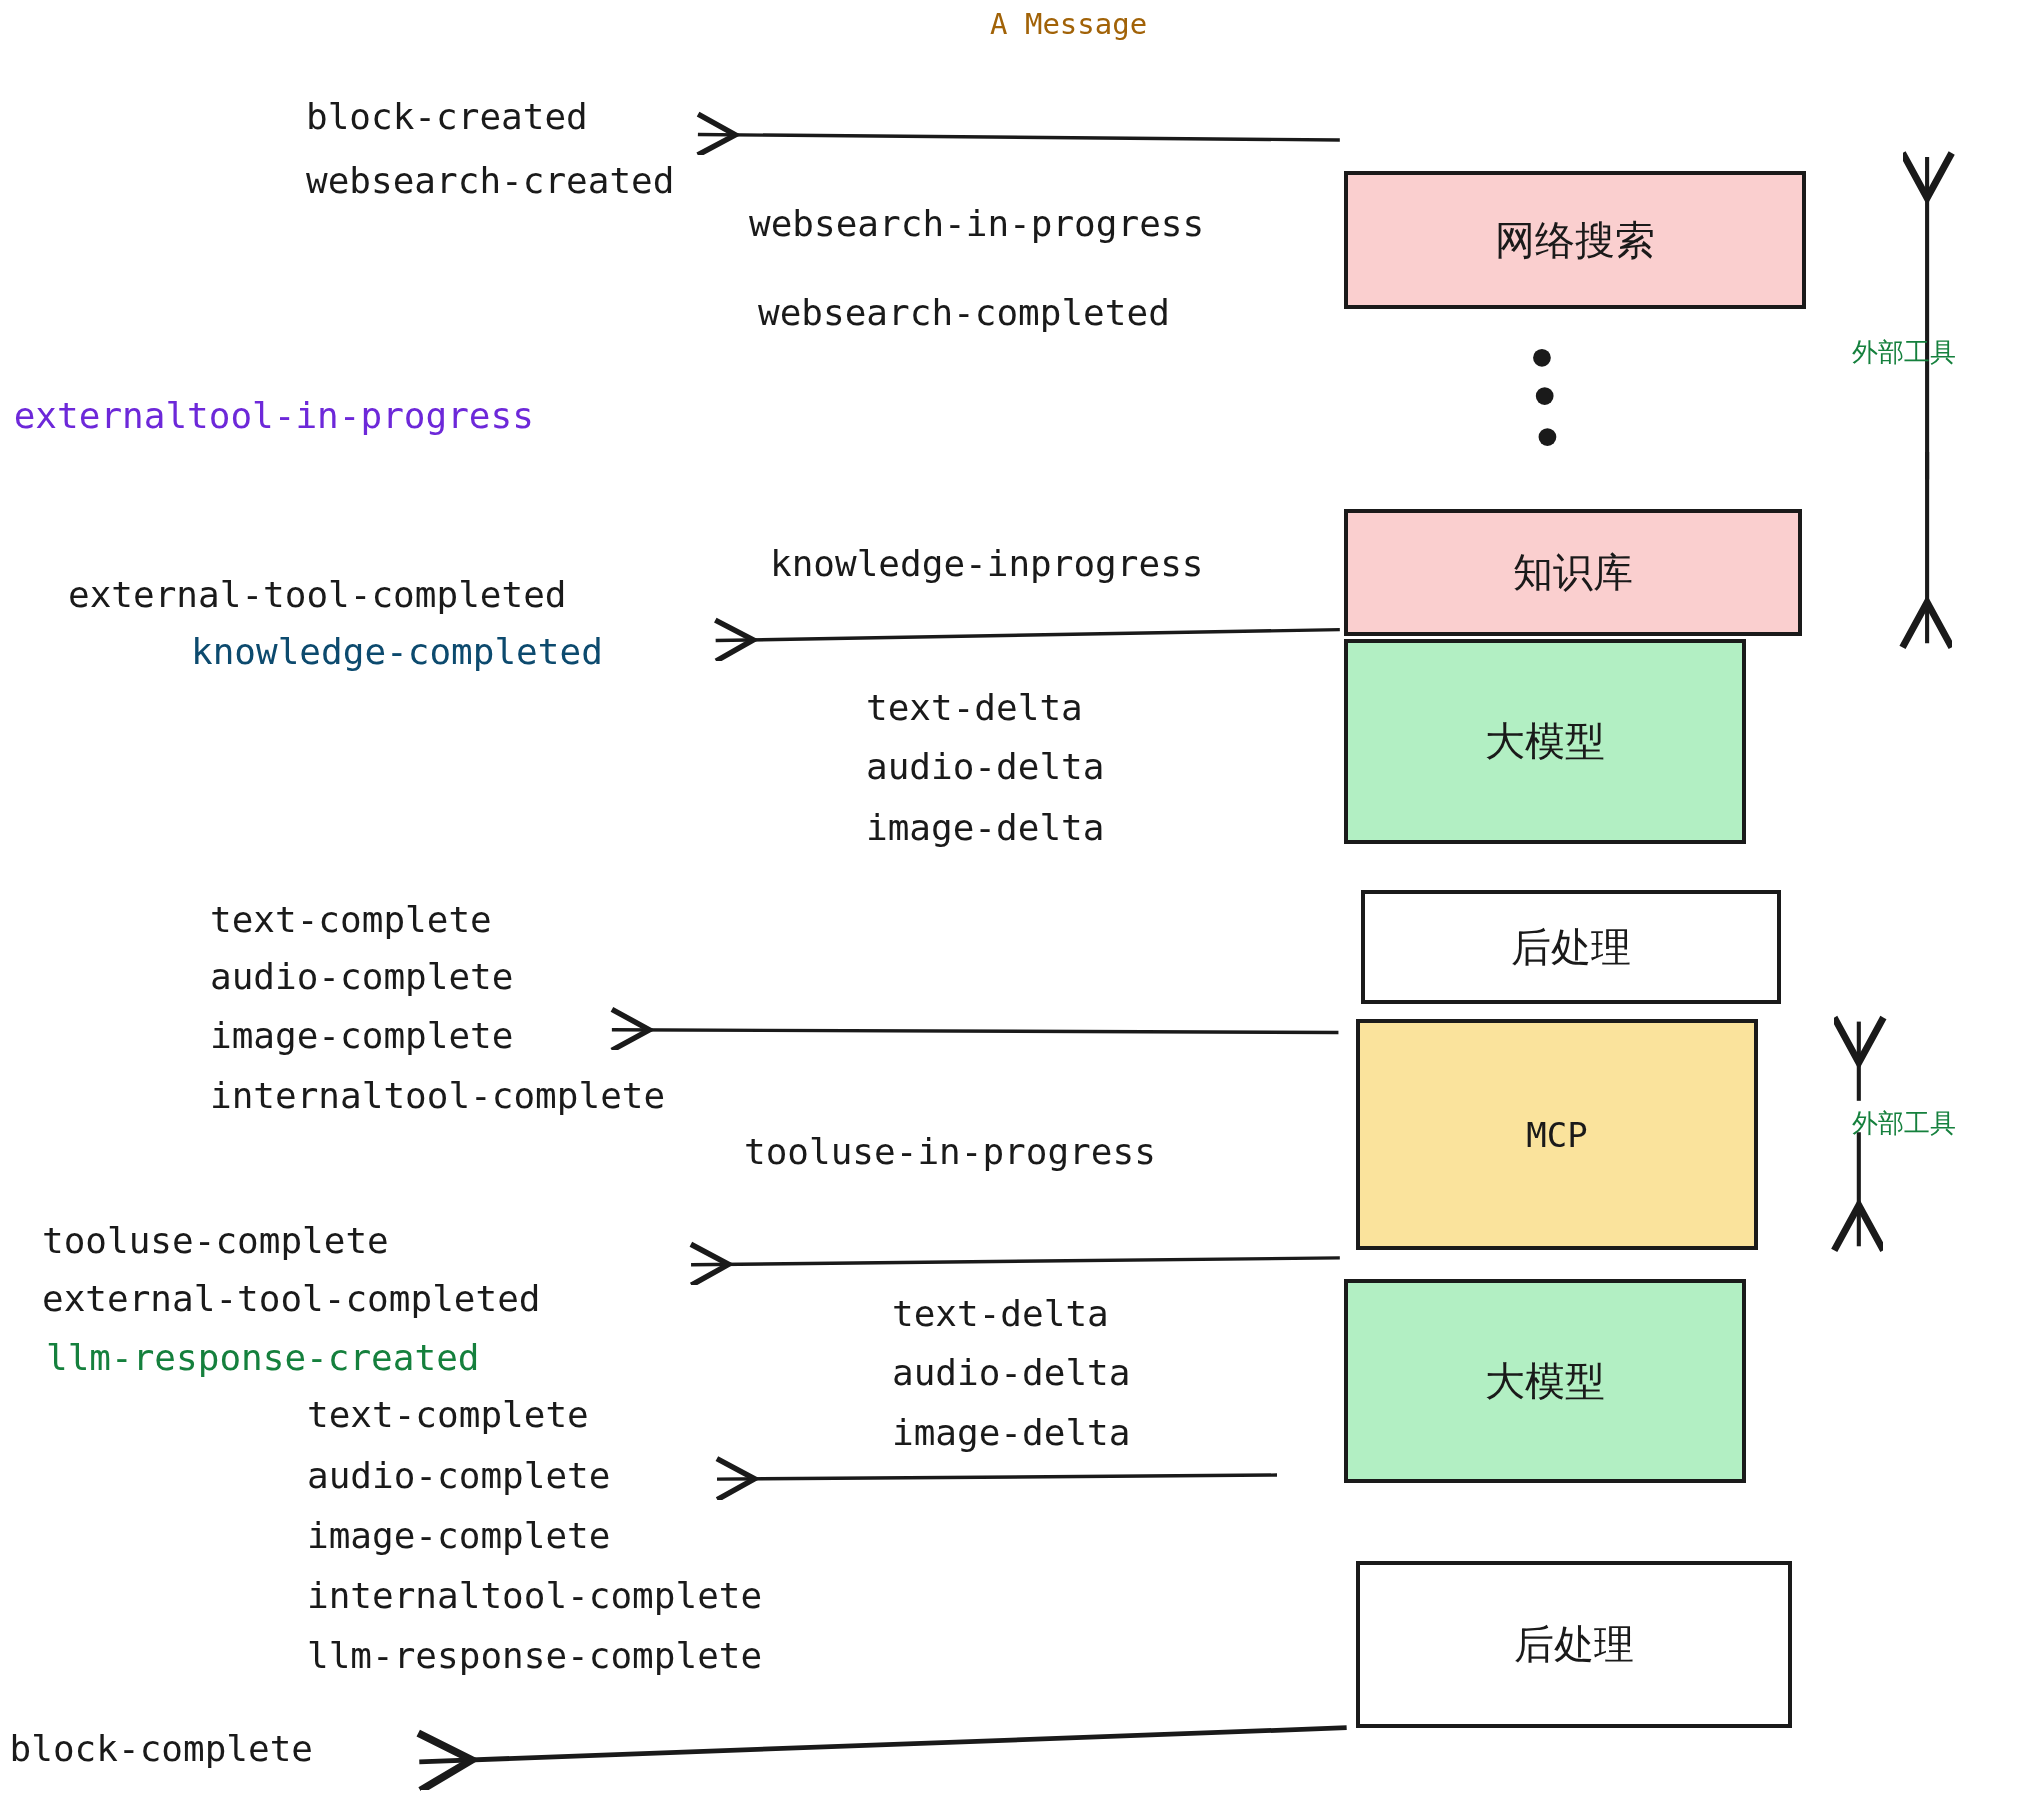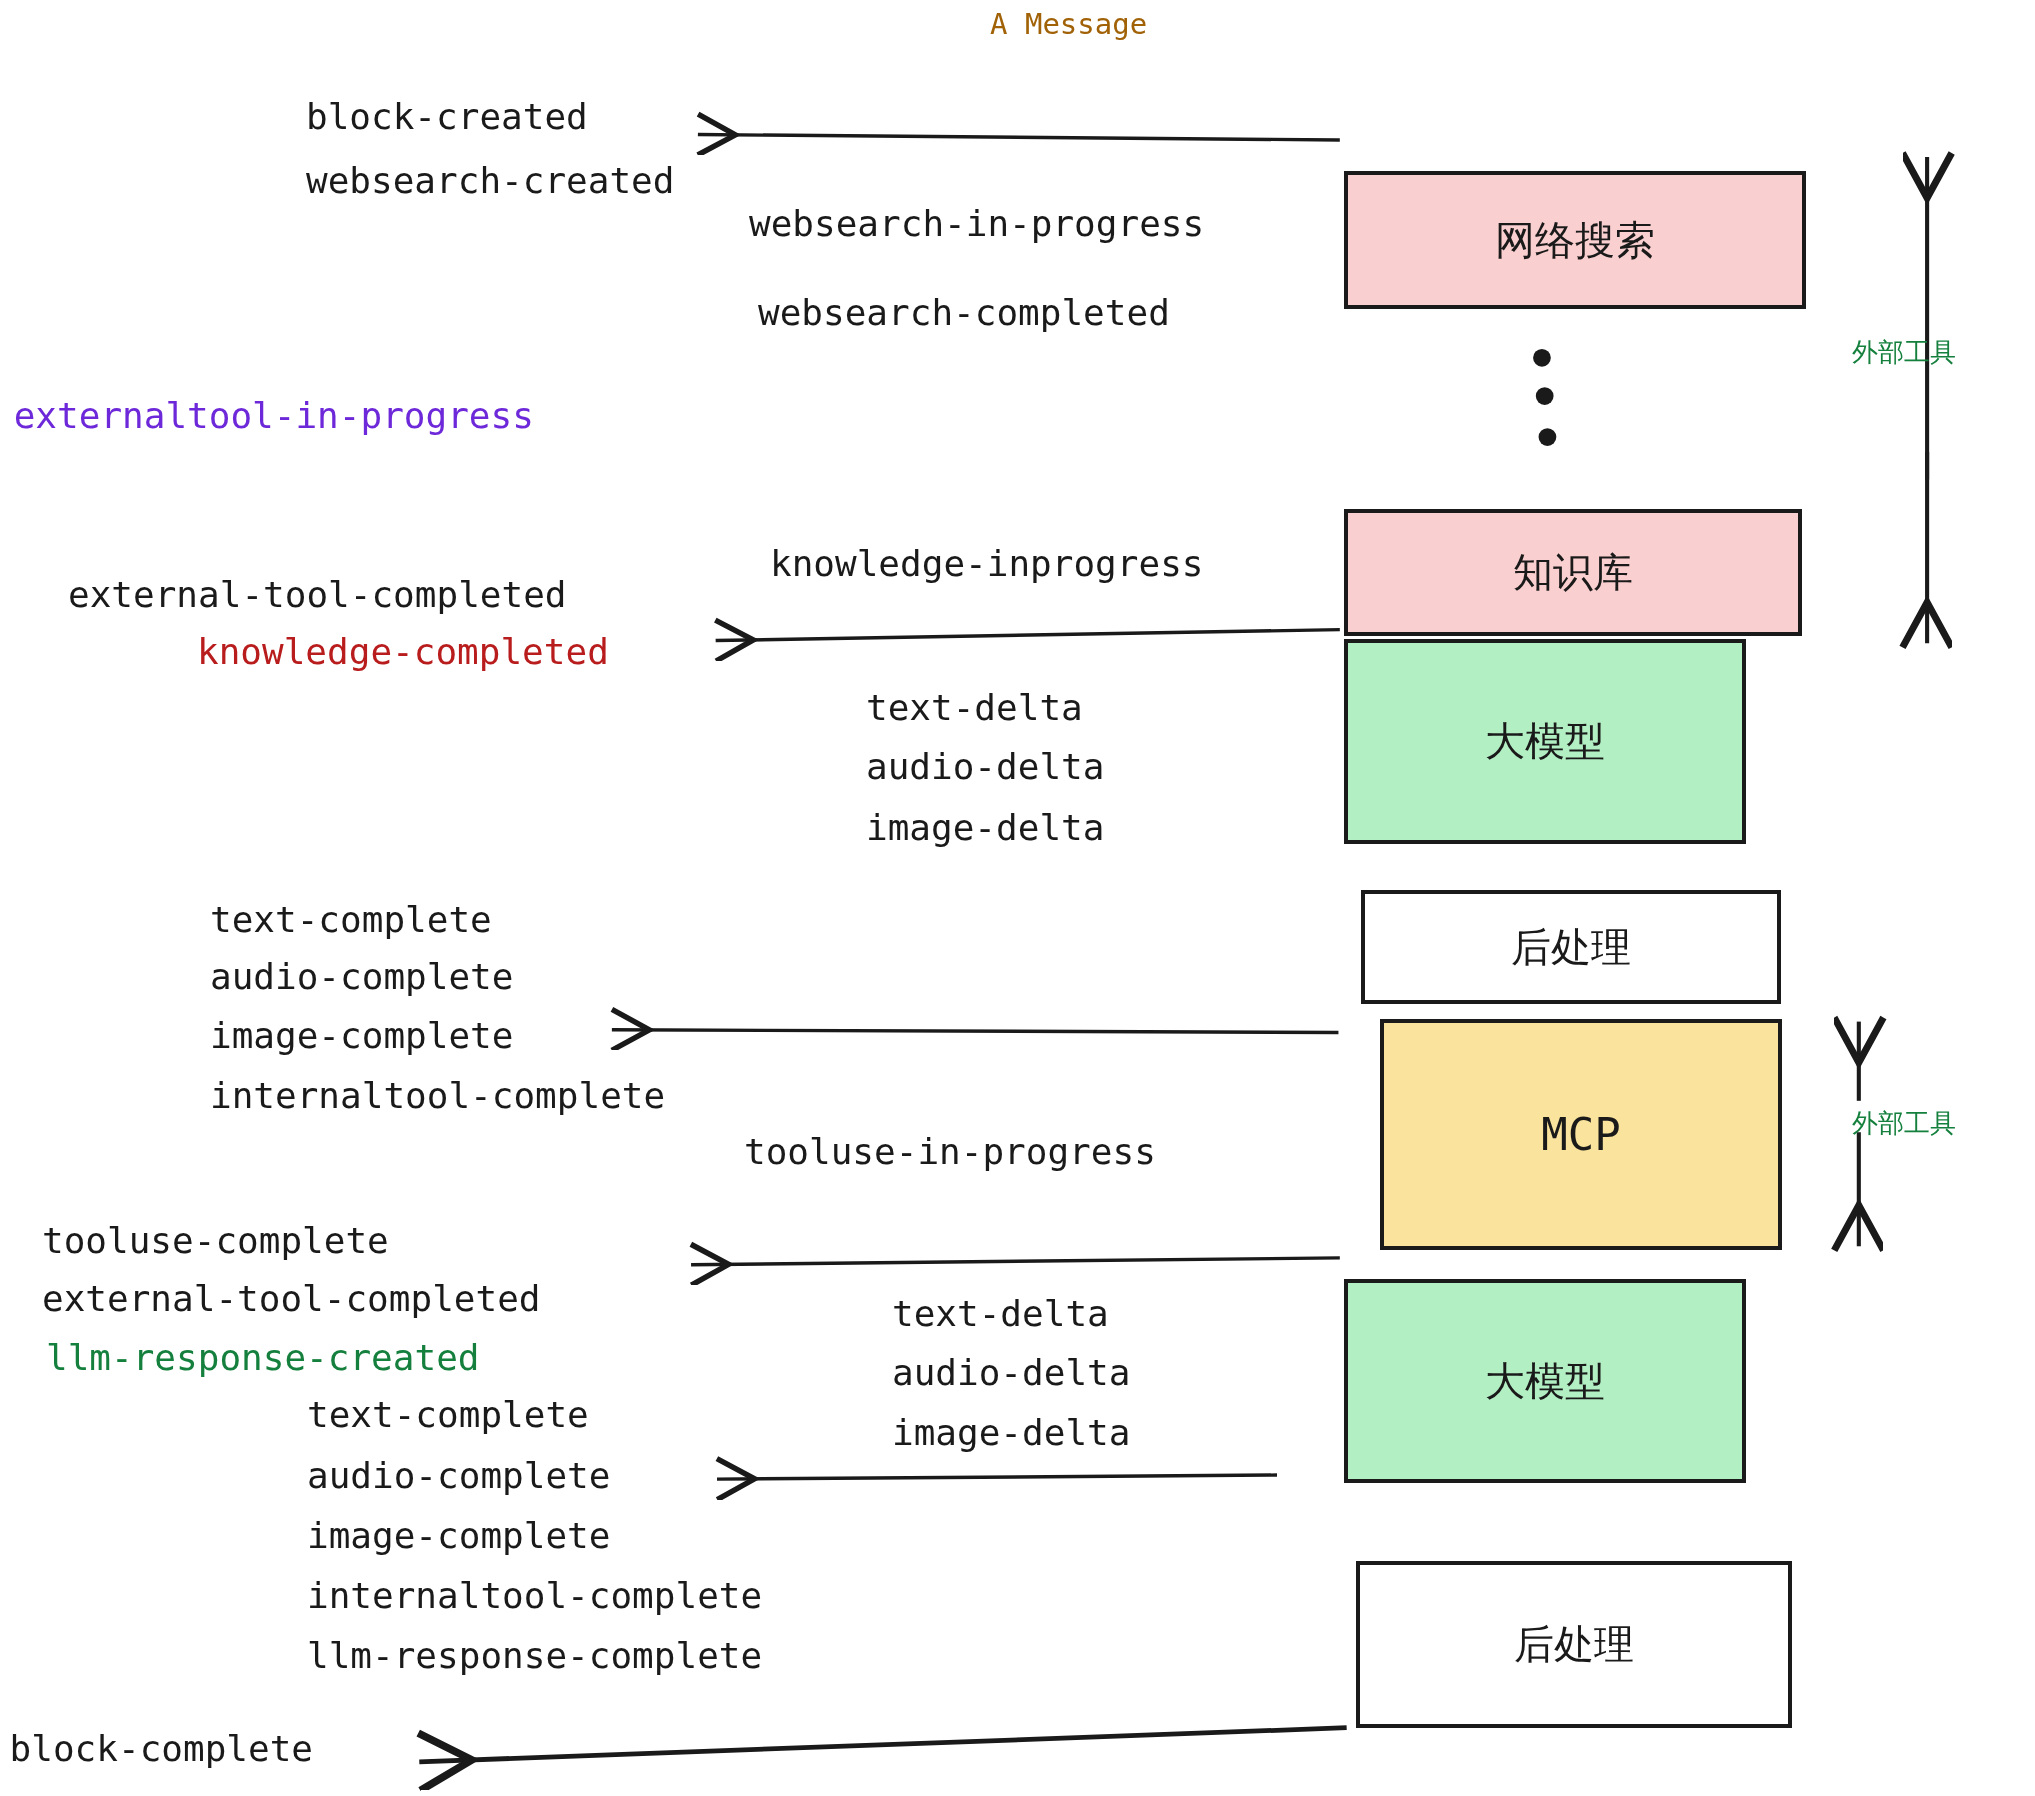--- a/index.html
+++ b/index.html
@@ -46,22 +46,21 @@
     border: 4.1px solid #1a1a1a;
     display: flex;
     align-items: center;
     justify-content: center;
     font-family: "DejaVu Sans", sans-serif;
     font-size: 40px;
     color: #1a1a1a;
   }
   .node.mono {
     font-family: "DejaVu Sans Mono", monospace;
-    font-size: 44px;
-    margin-left: 24px;
+    font-size: 34px;
   }
   .side-label {
     position: absolute;
     white-space: nowrap;
     font-family: Liberation Mono, monospace;
     font-size: 26px;
     color: #15803d;
     line-height: 1;
   }
 </style>
@@ -113,21 +112,21 @@
     </div>
 
   <div id="events-host">
       <div class="evt" style="left: 306px; top: 99px; color: rgb(26, 26, 26);">block-created</div>
       <div class="evt" style="left: 306px; top: 163px; color: rgb(26, 26, 26);">websearch-created</div>
       <div class="evt" style="left: 749px; top: 206px; color: rgb(26, 26, 26);">websearch-in-progress</div>
       <div class="evt" style="left: 758px; top: 295px; color: rgb(26, 26, 26);">websearch-completed</div>
       <div class="evt" style="left: 13.7px; top: 398px; color: #6d28d9;">externaltool-in-progress</div>
       <div class="evt" style="left: 770px; top: 546px; color: rgb(26, 26, 26);">knowledge-inprogress</div>
       <div class="evt" style="left: 68px; top: 577px; color: rgb(26, 26, 26);">external-tool-completed</div>
-      <div class="evt" style="left: 191px; top: 634px; color: #b91c1c; margin-left: 6px;">knowledge-completed</div>
+      <div class="evt" style="left: 191px; top: 634px; color: #0c4a6e;">knowledge-completed</div>
       <div class="evt" style="left: 866px; top: 690px; color: rgb(26, 26, 26);">text-delta</div>
       <div class="evt" style="left: 866px; top: 749px; color: rgb(26, 26, 26);">audio-delta</div>
       <div class="evt" style="left: 866px; top: 810px; color: rgb(26, 26, 26);">image-delta</div>
       <div class="evt" style="left: 210px; top: 902px; color: rgb(26, 26, 26);">text-complete</div>
       <div class="evt" style="left: 210px; top: 959px; color: rgb(26, 26, 26);">audio-complete</div>
       <div class="evt" style="left: 210px; top: 1018px; color: rgb(26, 26, 26);">image-complete</div>
       <div class="evt" style="left: 210px; top: 1078px; color: rgb(26, 26, 26);">internaltool-complete</div>
       <div class="evt" style="left: 744px; top: 1134px; color: rgb(26, 26, 26);">tooluse-in-progress</div>
       <div class="evt" style="left: 42px; top: 1223px; color: rgb(26, 26, 26);">tooluse-complete</div>
       <div class="evt" style="left: 42px; top: 1281px; color: rgb(26, 26, 26);">external-tool-completed</div>

